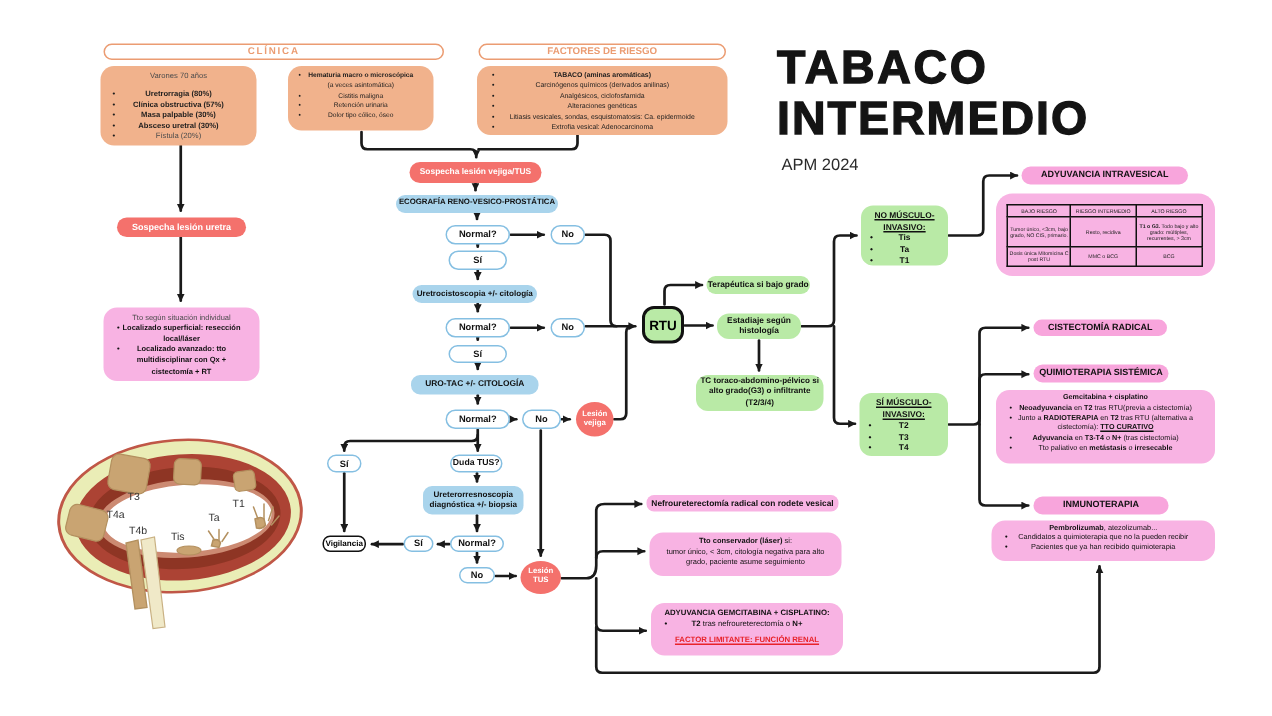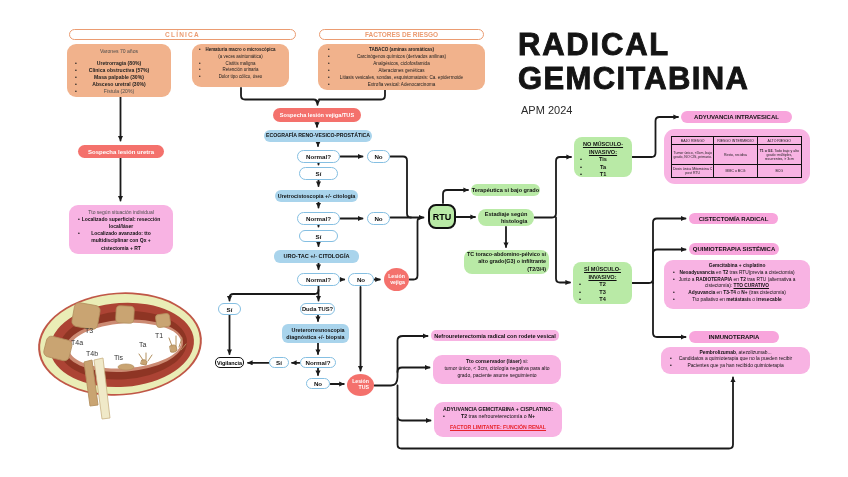--- a/index.html
+++ b/index.html
@@ -1,19 +1,19 @@
 <!DOCTYPE html>
 <html><head>
 <meta charset="utf-8">
 <style>
   html,body{margin:0;padding:0;}
   body{width:848px;height:477px;position:relative;background:#fff;overflow:hidden;
        font-family:"Liberation Sans",sans-serif;}
   .abs{position:absolute;box-sizing:border-box;}
-  .ctr{display:flex;align-items:center;justify-content:center;text-align:right;}
+  .ctr{display:flex;align-items:center;justify-content:center;text-align:center;}
   .hdr{background:#fff;border:1.5px solid #EB9C72;color:#EB9C72;font-weight:bold;
        font-size:6.5px;letter-spacing:0;border-radius:7px;}
   .obox{background:#F1B28C;border-radius:9px;color:#1d1d1d;font-size:5.2px;text-align:center;}
   .redpill{background:#F4716C;color:#fff;font-weight:bold;border-radius:7px;font-size:6px;}
   .blubox{background:#A9D4EC;color:#111;font-weight:bold;border-radius:6px;font-size:5.8px;line-height:1.15;white-space:nowrap;}
   .wpill{background:#fff;border:1.5px solid #85BFE2;border-radius:7px;color:#111;
          font-weight:bold;font-size:6.2px;white-space:nowrap;}
   .gbox{background:#B9EAA6;border-radius:8px;color:#111;font-size:5.6px;}
   .nw{white-space:nowrap;}
   .pkpill{background:#F8A5DC;border-radius:6px;color:#111;font-weight:bold;font-size:6px;white-space:nowrap;}
@@ -102,22 +102,22 @@
 <div class="abs obox" style="left:318px;top:44px;width:167px;height:46px;padding-top:3px;font-size:4.6px;line-height:6.9px;">
   <div class="li b"><s style="left:10px;">•</s>TABACO (aminas aromáticas)</div>
   <div class="li"><s style="left:10px;">•</s>Carcinógenos químicos (derivados anilinas)</div>
   <div class="li"><s style="left:10px;">•</s>Analgésicos, ciclofosfamida</div>
   <div class="li"><s style="left:10px;">•</s>Alteraciones genéticas</div>
   <div class="li"><s style="left:10px;">•</s>Litiasis vesicales, sondas, esquistomatosis: Ca. epidermoide</div>
   <div class="li"><s style="left:10px;">•</s>Extrofia vesical: Adenocarcinoma</div>
 </div>
 
 <div class="abs" style="left:518px;top:0;width:340px;color:#141414;font-weight:bold;-webkit-text-stroke:0.9px #141414;">
-  <div class="abs" style="left:0;top:29px;font-size:31px;line-height:31px;letter-spacing:1.8px;">RADICAL</div>
-  <div class="abs" style="left:0;top:63px;font-size:31px;line-height:31px;letter-spacing:1.35px;">GEMCITABINA</div>
+  <div class="abs" style="left:0;top:29px;font-size:31px;line-height:31px;letter-spacing:1.8px;">TABACO</div>
+  <div class="abs" style="left:0;top:63px;font-size:31px;line-height:31px;letter-spacing:1.35px;">INTERMEDIO</div>
 </div>
 <div class="abs" style="left:521px;top:104px;font-size:11px;color:#2a2a2a;">APM 2024</div>
 
 <div class="abs ctr redpill" style="left:78px;top:145px;width:86px;height:13px;">Sospecha lesión uretra</div>
 <div class="abs pkbox" style="left:69px;top:205px;width:104px;height:49px;padding-top:3.5px;font-size:5px;line-height:7.2px;text-align:center;">
   <div style="color:#4c4c4c;">Tto según situación individual</div>
   <div class="li b"><s style="left:9px;">•</s>Localizado superficial: resección<br>local/láser</div>
   <div class="li b"><s style="left:9px;">•</s>Localizado avanzado: tto<br>multidisciplinar con Qx +<br>cistectomía + RT</div>
 </div>
 

